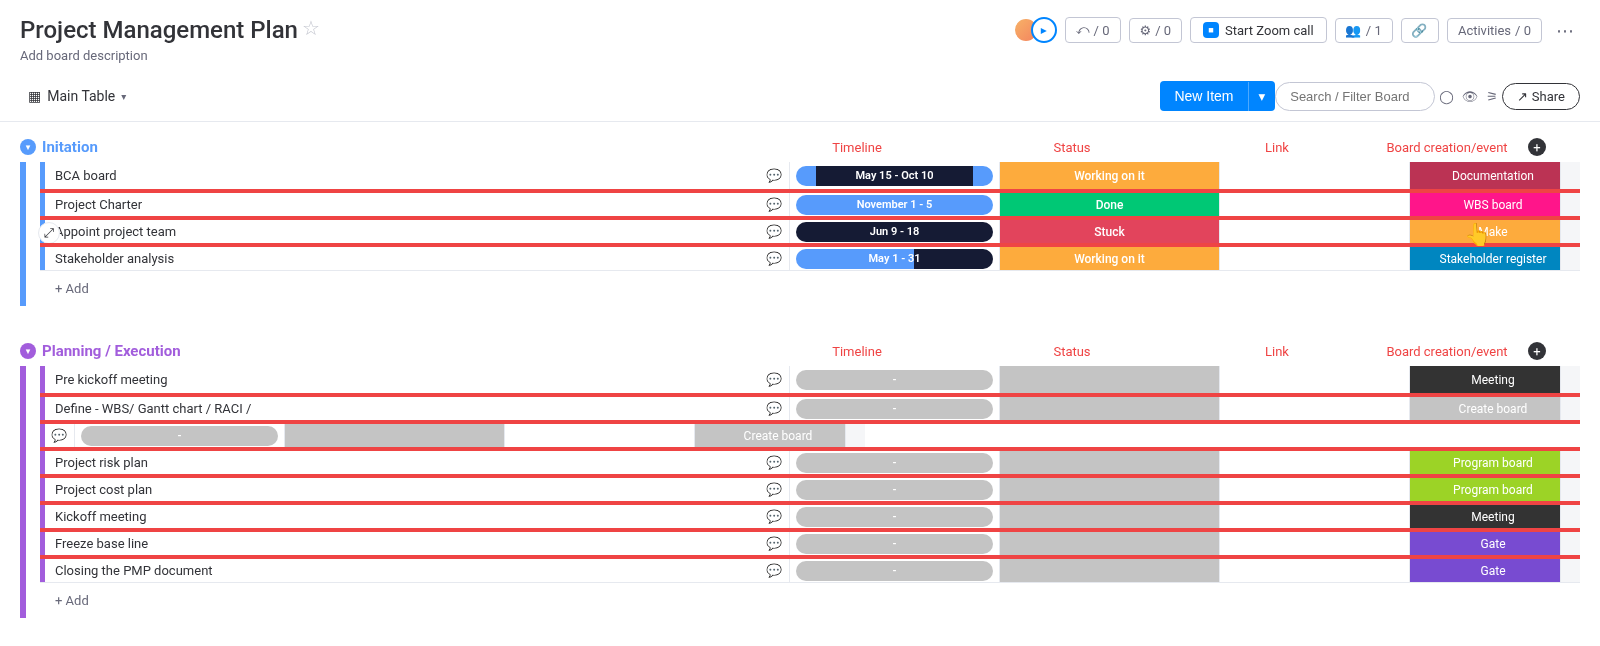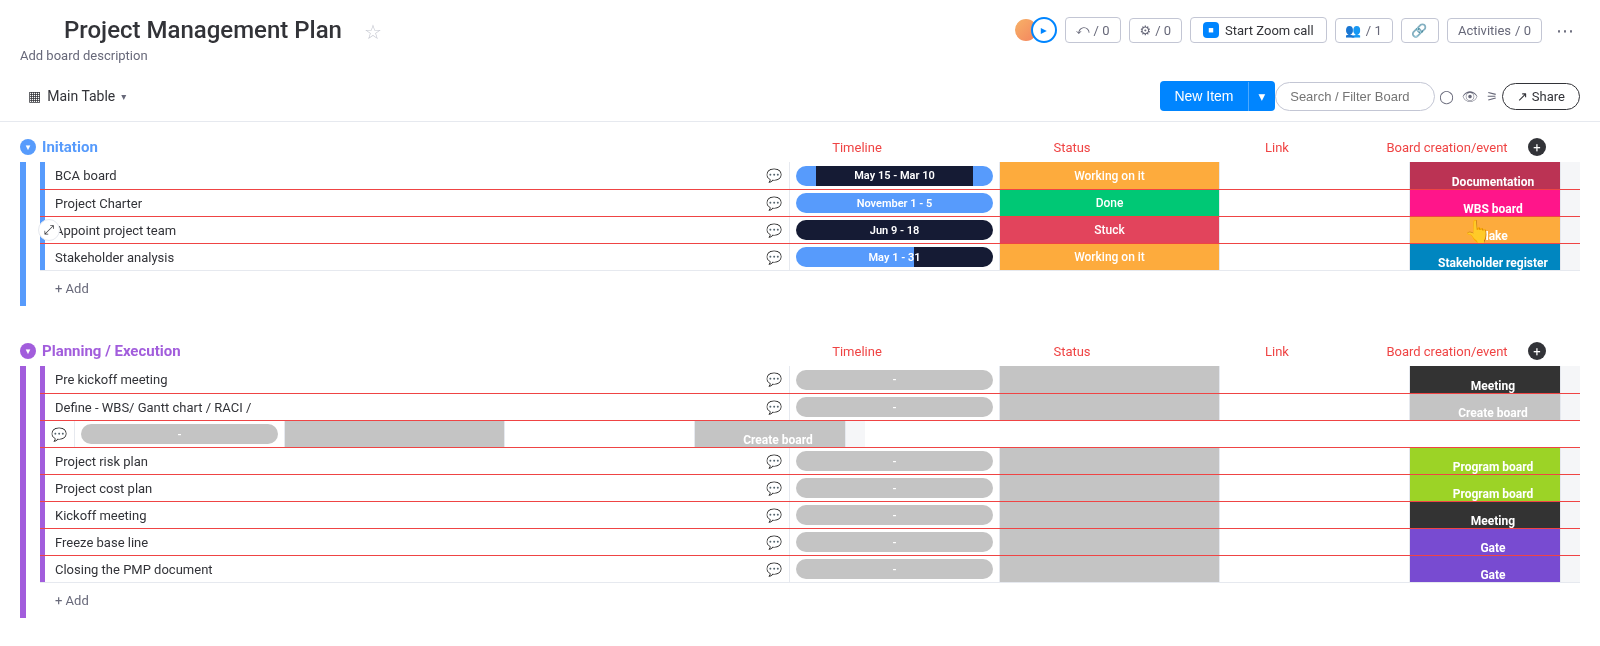--- a/index.html
+++ b/index.html
@@ -1,19 +1,19 @@
 <!DOCTYPE html>
 <html><head>
 <meta charset="utf-8">
 <style>
 * { box-sizing: border-box; margin: 0; padding: 0; }
 body { font-family: -apple-system, BlinkMacSystemFont, "Segoe UI", Roboto, sans-serif; font-size: 13px; color: #323338; background: #fff; }
 .header { padding: 16px 20px 8px; }
 .title-row { display: flex; align-items: center; justify-content: space-between; }
-.title-left { display: flex; align-items: flex-end; gap: 22px; margin-left: 44px; }
+.title-left { display: flex; align-items: flex-start; gap: 4px; }
 .board-title { font-size: 24px; font-weight: 500; color: #323338; }
 .star { color: #c5c7d0; font-size: 20px; cursor: pointer; }
 .title-right { display: flex; align-items: center; gap: 8px; }
 .pill { display: flex; align-items: center; gap: 4px; padding: 4px 10px; border: 1px solid #c3c6d4; border-radius: 4px; font-size: 13px; color: #676879; cursor: pointer; background: #fff; }
 .avatar-pill { display: flex; align-items: center; }
 .avatar-img { width: 26px; height: 26px; border-radius: 50%; background: linear-gradient(135deg,#f7b267,#f4845f); border: 2px solid #fff; }
 .avatar-badge { width: 26px; height: 26px; border-radius: 50%; background: #fff; border: 2px solid #0085ff; display: flex; align-items: center; justify-content: center; margin-left: -8px; color: #0085ff; font-size: 12px; }
 .zoom-btn { display: flex; align-items: center; gap: 6px; padding: 4px 12px; border: 1px solid #c3c6d4; border-radius: 4px; cursor: pointer; }
 .zoom-icon { width: 16px; height: 16px; border-radius: 4px; background: #0085ff; display: flex; align-items: center; justify-content: center; color: #fff; font-size: 9px; }
 .dots { color: #676879; font-size: 18px; cursor: pointer; padding: 0 6px; }
@@ -34,34 +34,34 @@
 .group-caret { width: 16px; height: 16px; border-radius: 50%; background: currentColor; display: flex; align-items: center; justify-content: center; color: #fff; font-size: 9px; margin-right: 6px; }
 .group-name { font-size: 15px; font-weight: 700; flex: 0 0 710px; }
 .col-h { text-align: center; font-size: 13px; color: #ef4444; }
 .col-timeline-h { flex: 0 0 210px; }
 .col-status-h { flex: 0 0 220px; }
 .col-link-h { flex: 0 0 190px; }
 .col-event-h { flex: 0 0 150px; }
 .col-plus { flex: 0 0 24px; text-align: right; }
 .plus-circle { width: 18px; height: 18px; border-radius: 50%; background: #323338; color: #fff; display: inline-flex; align-items: center; justify-content: center; font-size: 13px; cursor: pointer; }
 .rows { margin-top: 6px; border-left: 6px solid transparent; padding-left: 14px; }
-.row { display: flex; align-items: stretch; height: 27px; background: #fff; border-top: 1px solid #ef4444; position: relative; }
+.row { display: flex; align-items: stretch; height: 27px; background: #fff; border-top: 4px solid #ef4444; position: relative; }
 .row:first-child { border-top: none; }
 .row-bar { width: 5px; flex: 0 0 5px; }
 .row-name { flex: 1 1 auto; display: flex; align-items: center; padding: 0 10px; font-size: 13px; color: #323338; cursor: pointer; }
 .row-chat { flex: 0 0 30px; display: flex; align-items: center; justify-content: center; color: #c5c7d0; cursor: pointer; border-right: 1px solid #e6e9ef; }
 .row-timeline { flex: 0 0 210px; display: flex; align-items: center; justify-content: center; padding: 0 6px; border-right: 1px solid #e6e9ef; }
 .tl-pill { width: 100%; height: 20px; border-radius: 10px; position: relative; overflow: hidden; display: flex; align-items: center; justify-content: center; font-size: 11px; font-weight: 600; color: #fff; cursor: pointer; }
 .tl-pill.empty { background: #c4c4c4; color: #fff; }
 .tl-bg { position: absolute; inset: 0; display: flex; }
 .tl-seg { height: 100%; }
 .tl-text { position: relative; z-index: 2; }
 .row-status { flex: 0 0 220px; display: flex; align-items: center; justify-content: center; font-size: 12px; font-weight: 500; color: #fff; border-right: 1px solid #e6e9ef; cursor: pointer; }
 .row-link { flex: 0 0 190px; border-right: 1px solid #e6e9ef; cursor: pointer; }
-.row-event { flex: 0 0 150px; display: flex; align-items: flex-end; justify-content: center; font-size: 12px; font-weight: 700; color: #fff; cursor: pointer; padding-left: 16px; }
+.row-event { flex: 0 0 150px; display: flex; align-items: center; justify-content: center; font-size: 12px; font-weight: 400; color: #fff; cursor: pointer; padding-left: 16px; }
 .row-end { flex: 0 0 20px; background: #f5f6f8; border-left: 1px solid #e6e9ef; }
 .add-row { display: flex; align-items: center; height: 36px; border-top: 1px solid #e6e9ef; }
 .add-row .row-bar { opacity: .4; }
 .add-row .add-text { padding: 0 10px; color: #676879; cursor: pointer; }
 .cursor-hand { position: absolute; pointer-events: none; z-index: 10; font-size: 22px; }
 .side-expand { position: absolute; left: -2px; width: 22px; height: 22px; background: #fff; border: 1px solid #e6e9ef; border-radius: 50%; display: flex; align-items: center; justify-content: center; }
 </style>
 </head>
 <body>
 
@@ -148,21 +148,21 @@
       <div class="row-bar" style="background:#579bfc"></div>
       <div class="row-name">BCA board</div>
       <div class="row-chat">💬</div>
       <div class="row-timeline">
             <div class="tl-pill">
               <div class="tl-bg">
                 <div class="tl-seg" style="background:#579bfc;width:10%"></div>
                 <div class="tl-seg" style="background:#151b34;width:80%"></div>
                 <div class="tl-seg" style="background:#579bfc;width:10%"></div>
               </div>
-              <span class="tl-text">May 15 - Mar 10</span>
+              <span class="tl-text">May 15 - Oct 10</span>
             </div>
           </div>
       <div class="row-status" style="background:#fdab3d">
             <span>Working on it</span>
           </div>
       <div class="row-link"></div>
       <div class="row-event" style="background:#bb3354;position:relative">
             <span>Documentation</span>
           </div>
       <div class="row-end"></div>

